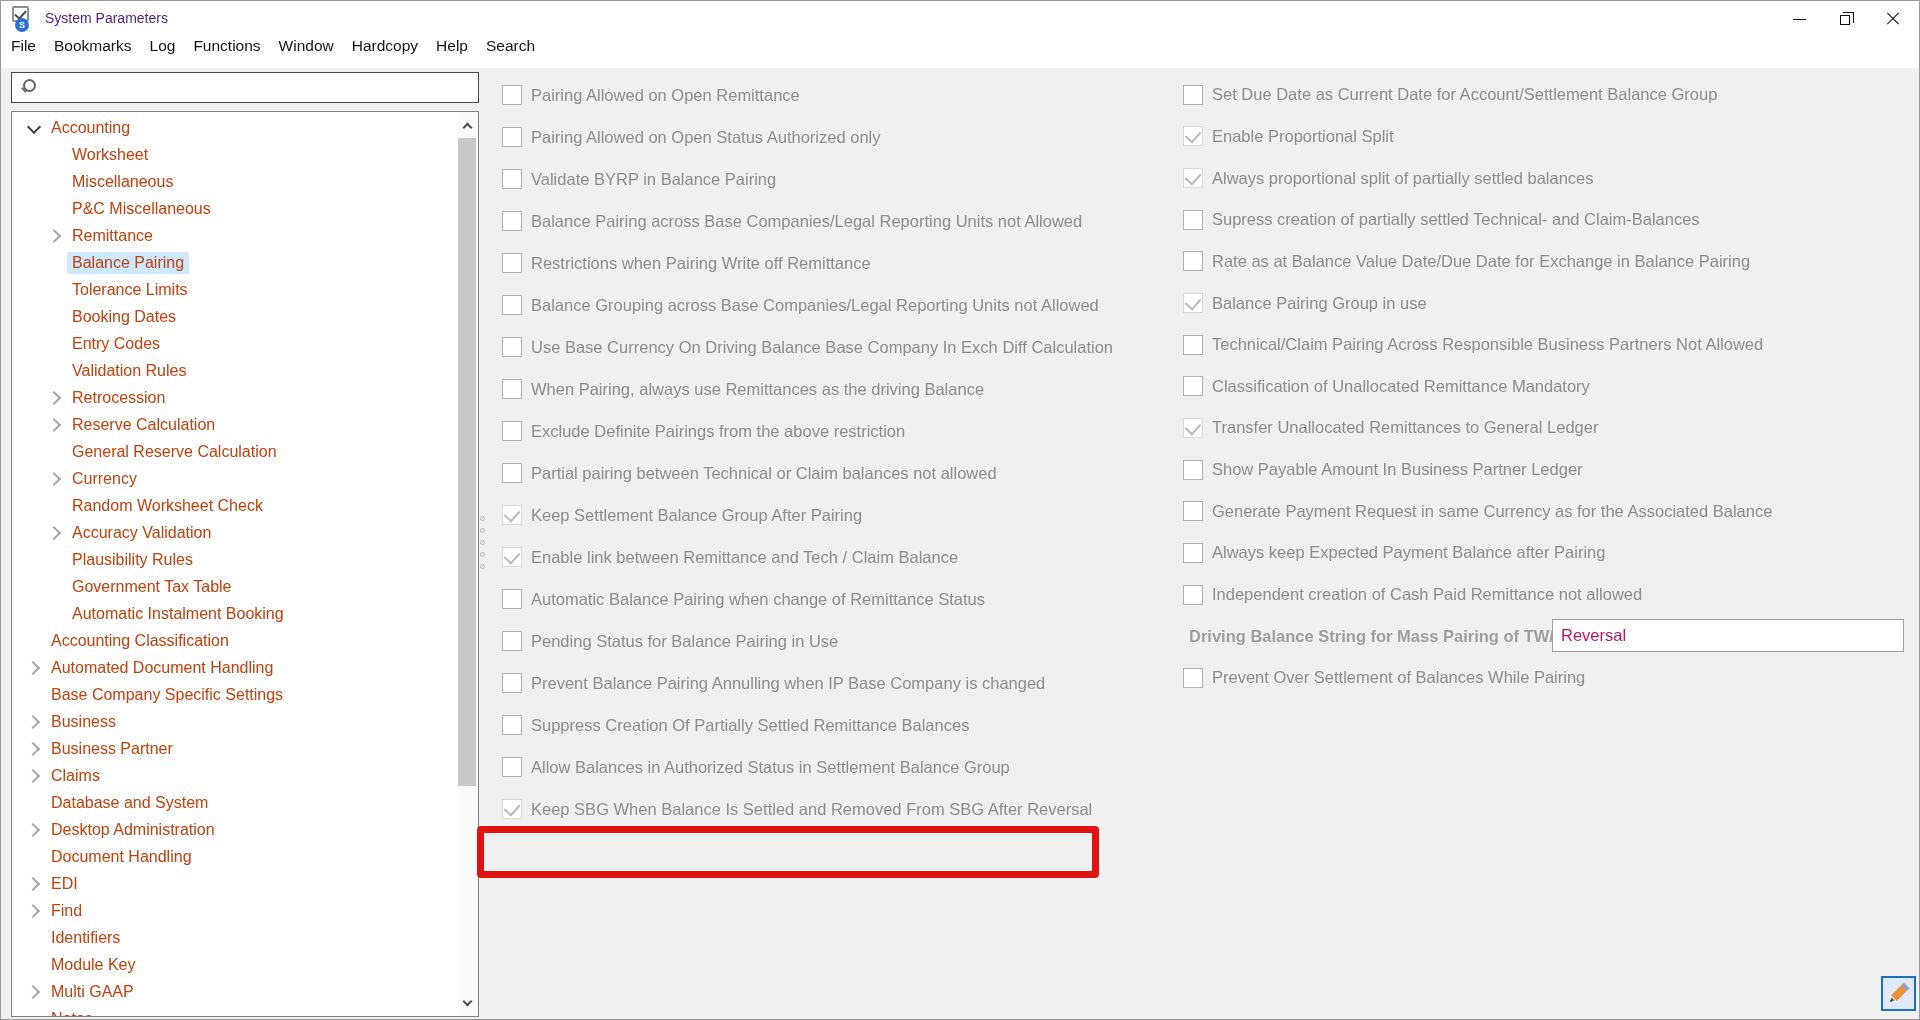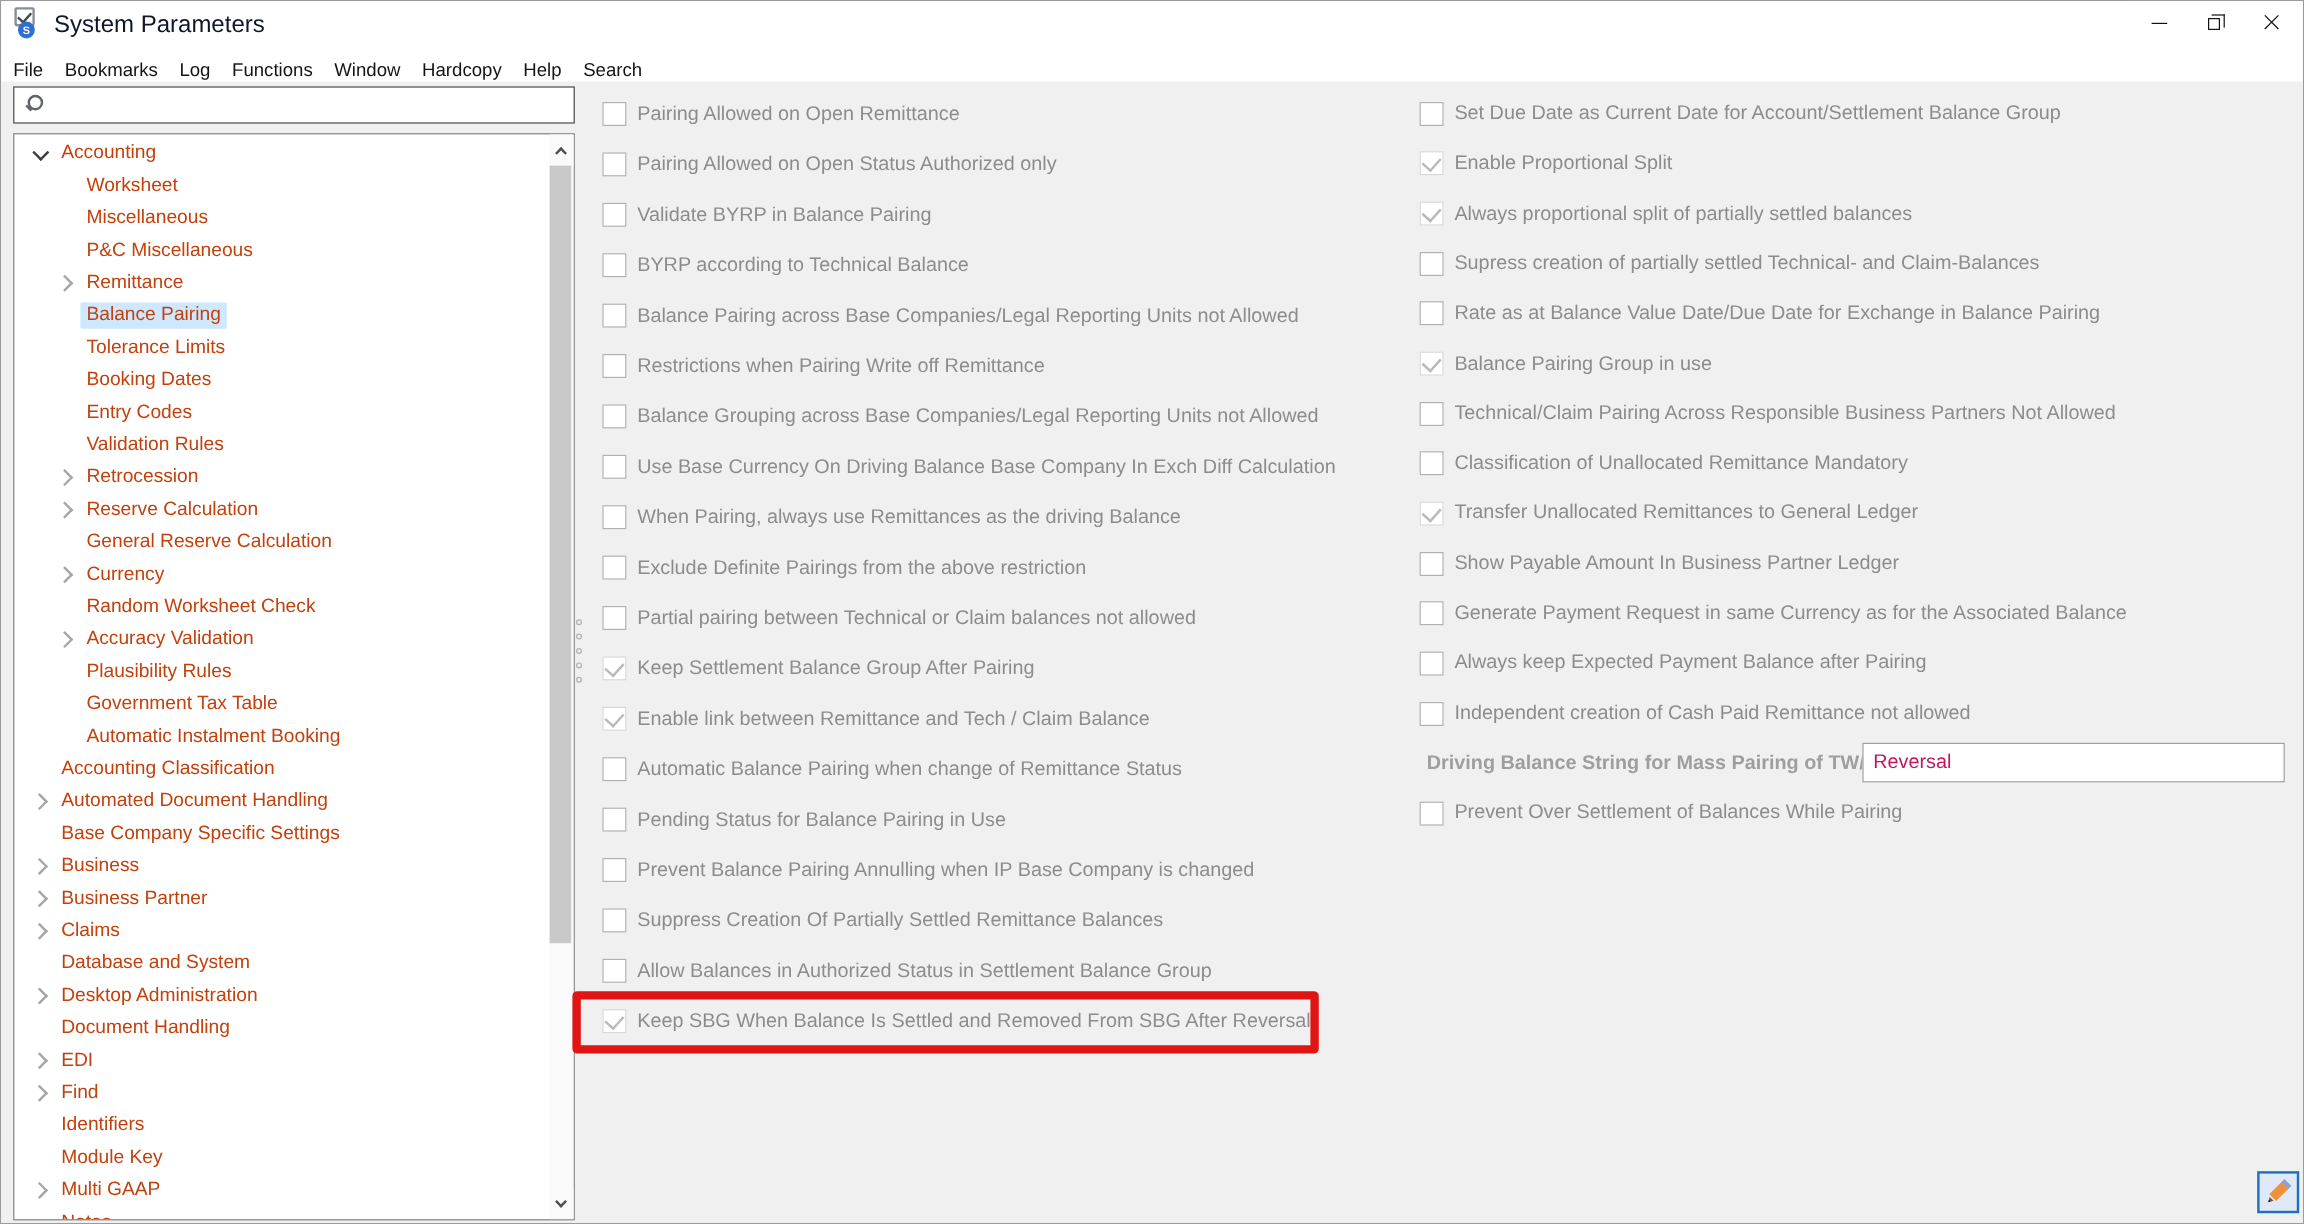--- a/index.html
+++ b/index.html
@@ -12,36 +12,36 @@
 
   
   .titlebar { position:absolute; left:0; top:0; right:0; height:36px; background:#fff; }
   .app-icon { position:absolute; left:9px; top:4px; width:27px; height:27px; }
   .app-icon .box { position:absolute; left:2px; top:1px; width:17px; height:16px;
     border:2px solid #8a8f96; border-radius:2px; background:#fff; }
   .app-icon .box::after { content:''; position:absolute; left:3px; top:0px; width:5px; height:9px;
     border-right:2px solid #3d4a58; border-bottom:2px solid #3d4a58; transform:rotate(42deg); }
   .app-icon .badge { position:absolute; left:5px; top:13px; width:14px; height:14px; border-radius:50%;
     background:#2f6fd0; color:#fff; font-size:9px; font-weight:bold; text-align:center; line-height:14px; }
-  .win-title { position:absolute; left:44px; top:9px; font-size:20px; color:#0f172a; white-space:nowrap; }
+  .win-title { position:absolute; left:44px; top:9px; font-size:14px; color:#4c1d95; white-space:nowrap; }
   .winbtns { position:absolute; right:2px; top:0; height:36px; display:flex; }
   .winbtn { width:47px; height:36px; position:relative; background:#fff; }
   .glyph-min { position:absolute; left:17px; top:18px; width:13px; height:0; border-top:1px solid #111; }
   .glyph-restore { position:absolute; left:17px; top:14px; width:10px; height:10px; border:1px solid #111; background:#fff; }
   .glyph-restore::before { content:''; position:absolute; left:2px; top:-4px; width:10px; height:10px;
     border:1px solid #111; border-left:none; border-bottom:none; }
   .glyph-close { position:absolute; left:16px; top:11px; width:14px; height:14px; }
   .glyph-close::before, .glyph-close::after { content:''; position:absolute; left:-1px; top:6px; width:16px; height:0;
     border-top:1px solid #111; }
   .glyph-close::before { transform:rotate(45deg); }
   .glyph-close::after  { transform:rotate(-45deg); }
 
   
   .menubar { position:absolute; left:0; top:36px; right:0; height:31px; background:#fff;
-    display:flex; align-items:flex-end; padding-left:1px; }
+    display:flex; align-items:flex-start; padding-left:1px; }
   .menu-item { font-size:15.5px; color:#141414; padding:0 9px; cursor:default; }
 
   
   .content { position:absolute; left:0; top:67px; right:0; bottom:0; background:#f0f0f0; }
 
   
   .search-box { position:absolute; left:10px; top:4px; width:468px; height:31px;
     background:#fff; border:1px solid #474747; }
   .mag { position:absolute; left:9px; top:6px; width:12px; height:12px; }
   .mag::before { content:''; position:absolute; left:2px; top:0; width:9px; height:9px;
@@ -311,24 +311,20 @@
         <div class="opt-row">
           <span class="cb"></span>
           <span class="opt-label">Pairing Allowed on Open Status Authorized only</span>
         </div>
         <div class="opt-row">
           <span class="cb"></span>
           <span class="opt-label">Validate BYRP in Balance Pairing</span>
         </div>
         <div class="opt-row">
           <span class="cb"></span>
-          <span class="opt-label">BYRP according to Technical Balance</span>
-        </div>
-        <div class="opt-row">
-          <span class="cb"></span>
           <span class="opt-label">Balance Pairing across Base Companies/Legal Reporting Units not Allowed</span>
         </div>
         <div class="opt-row">
           <span class="cb"></span>
           <span class="opt-label">Restrictions when Pairing Write off Remittance</span>
         </div>
         <div class="opt-row">
           <span class="cb"></span>
           <span class="opt-label">Balance Grouping across Base Companies/Legal Reporting Units not Allowed</span>
         </div>

